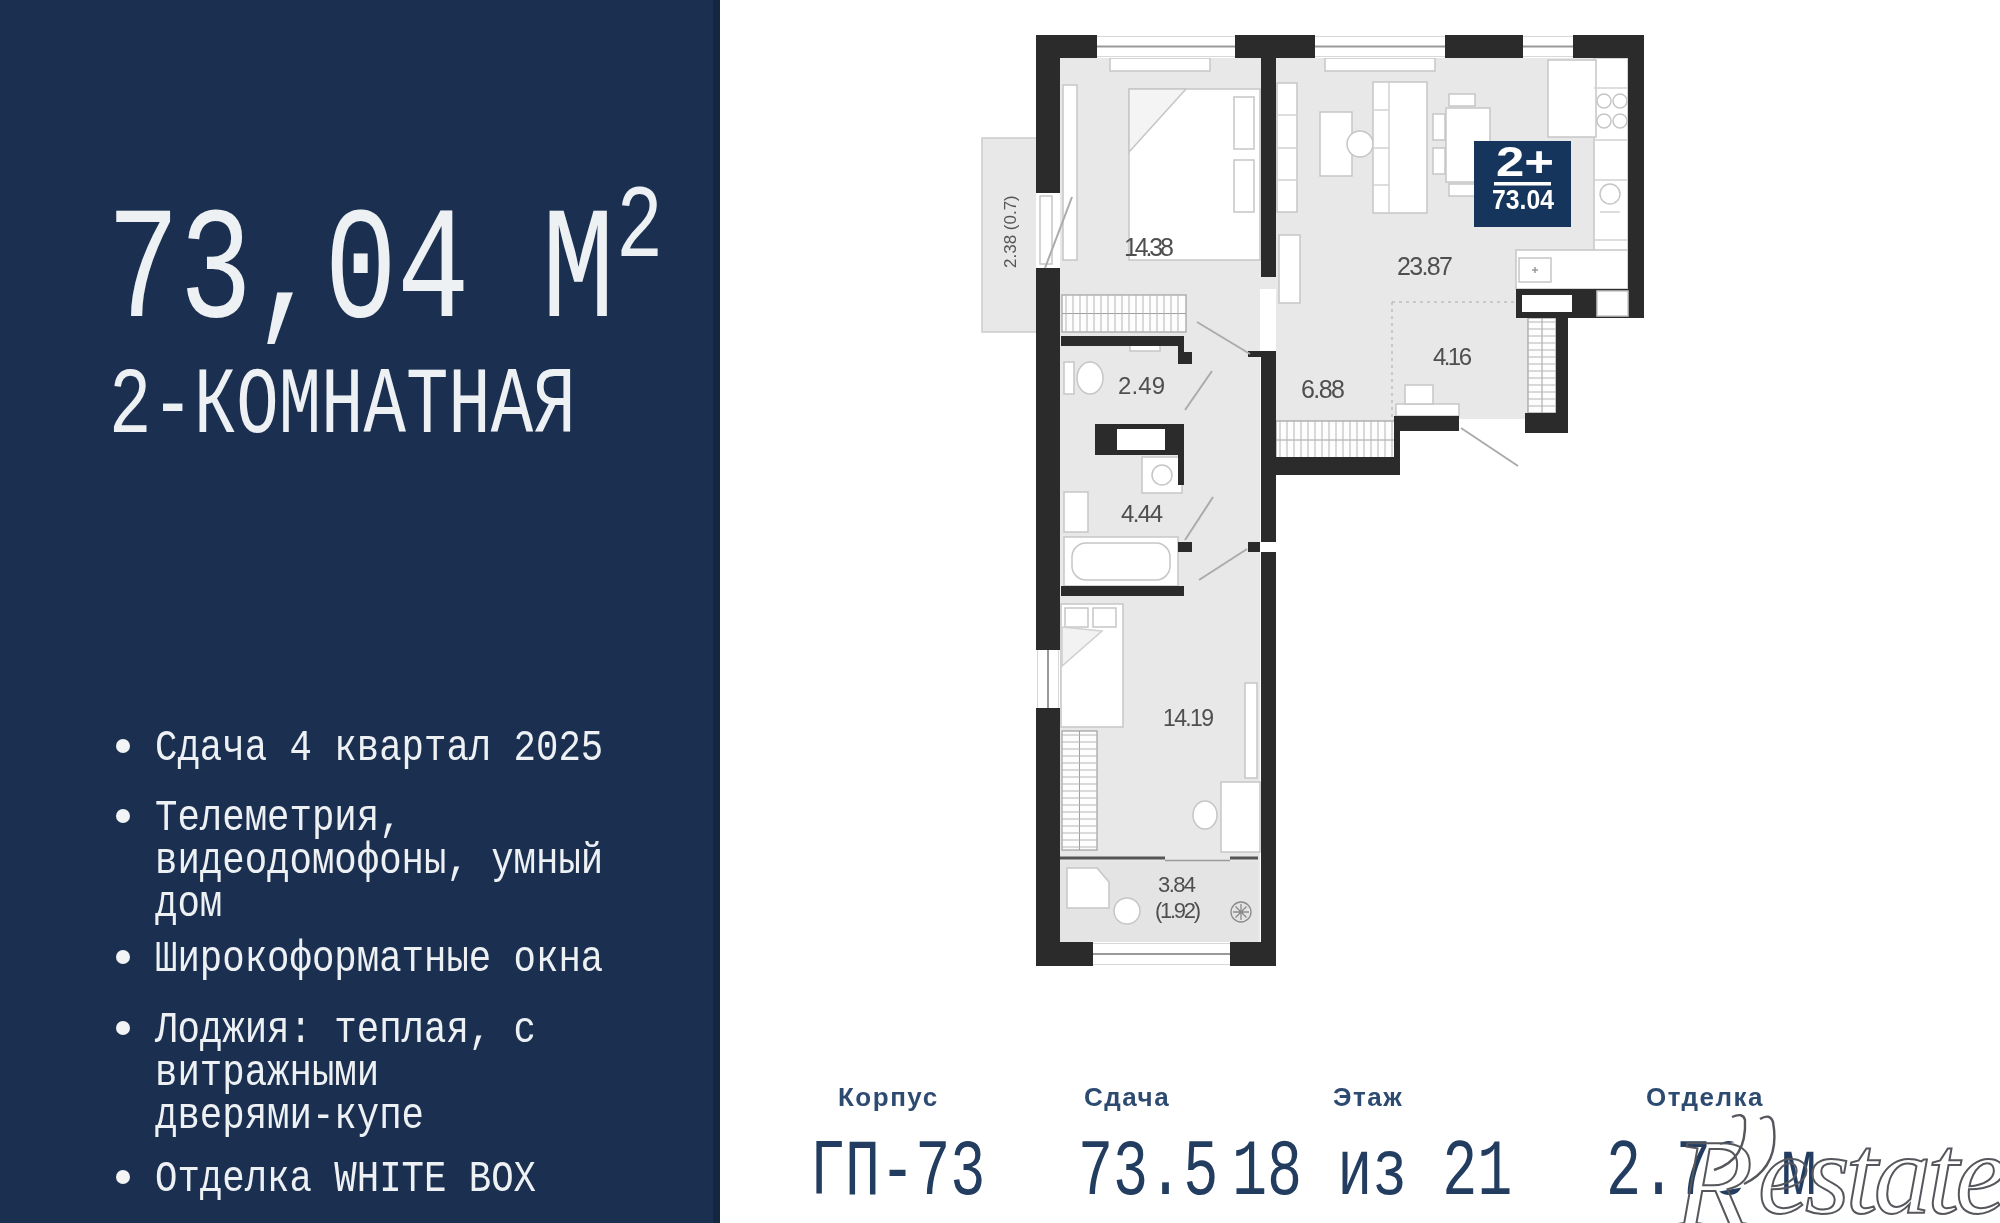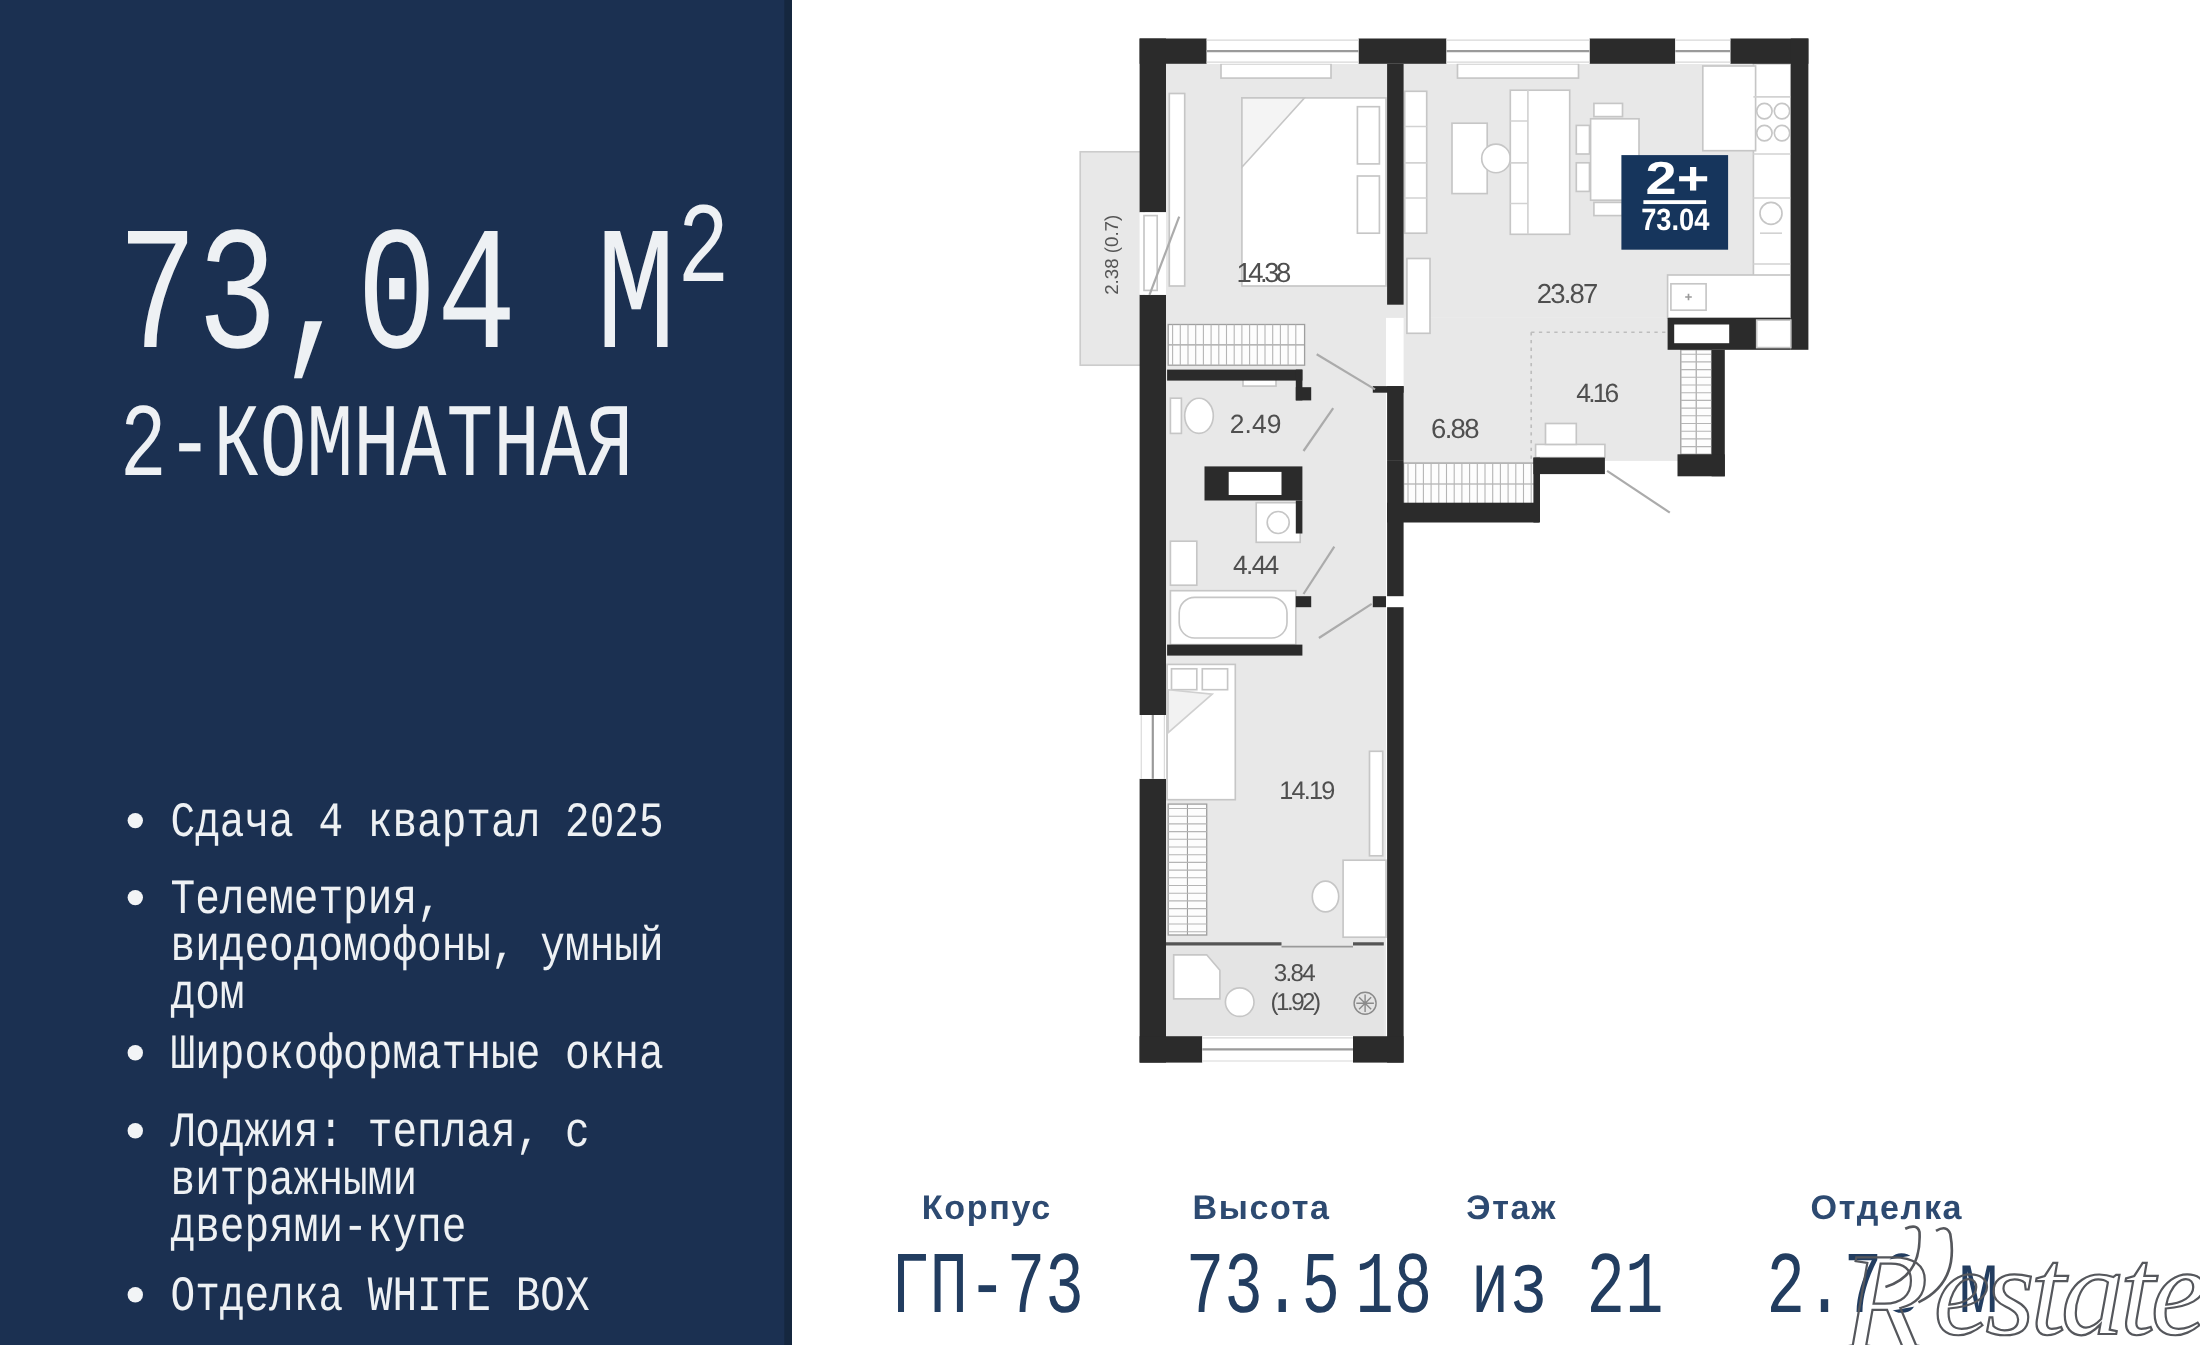--- a/index.html
+++ b/index.html
@@ -4,21 +4,21 @@
 <style>
 html,body{margin:0;padding:0;}
 body{width:2000px;height:1223px;background:#ffffff;position:relative;overflow:hidden;
      font-family:"Liberation Sans",sans-serif;}
 .sidebar{position:absolute;left:0;top:0;width:720px;height:1223px;background:#1b3051;}
 .sidebaredge{position:absolute;left:713px;top:0;width:7px;height:1223px;background:#15273f;}
 .mono{font-family:"Liberation Mono",monospace;}
 .white{color:#eef1f4;}
 .sqx{transform-origin:left top;white-space:nowrap;position:absolute;}
 .dot{position:absolute;background:#f2f4f6;border-radius:50%;}
-.blabel{position:absolute;color:#2d4a71;font-weight:bold;font-size:31px;line-height:31px;white-space:nowrap;letter-spacing:1.5px;}
+.blabel{position:absolute;color:#2d4a71;font-weight:bold;font-size:26px;line-height:31px;white-space:nowrap;letter-spacing:1.5px;}
 .bval{position:absolute;color:#223d60;font-size:80px;line-height:80px;white-space:nowrap;
       font-family:"Liberation Mono",monospace;transform:scaleX(0.73);transform-origin:left top;}
 </style>
 </head>
 <body>
 <div class="sidebar"></div>
 <div class="sidebaredge"></div>
 
 <div class="sqx mono white" style="left:107px;top:194px;font-size:160px;line-height:160px;transform:scaleX(0.755);">73,04 М<span style="font-size:104px;position:relative;top:-60px;left:2px;">2</span></div>
 <div class="sqx mono white" style="left:109px;top:360px;font-size:95px;line-height:95px;transform:scaleX(0.744);">2-КОМНАТНАЯ</div>
@@ -32,21 +32,21 @@
 <div class="dot" style="left:116px;top:950px;width:14px;height:14px;"></div>
 <div class="sqx mono white" style="left:155px;top:938px;font-size:45px;line-height:43px;transform:scaleX(0.83);">Широкоформатные окна</div>
 
 <div class="dot" style="left:116px;top:1021px;width:14px;height:14px;"></div>
 <div class="sqx mono white" style="left:155px;top:1009px;font-size:45px;line-height:43px;transform:scaleX(0.83);">Лоджия: теплая, с<br>витражными<br>дверями-купе</div>
 
 <div class="dot" style="left:116px;top:1170px;width:14px;height:14px;"></div>
 <div class="sqx mono white" style="left:155px;top:1158px;font-size:45px;line-height:43px;transform:scaleX(0.83);">Отделка WHITE BOX</div>
 
 <div class="blabel" style="left:838px;top:1082px;">Корпус</div>
-<div class="blabel" style="left:1084px;top:1082px;">Высота</div>
+<div class="blabel" style="left:1084px;top:1082px;">Сдача</div>
 <div class="blabel" style="left:1333px;top:1082px;">Этаж</div>
 <div class="blabel" style="left:1646px;top:1082px;">Отделка</div>
 <div class="bval" style="left:810px;top:1133px;">ГП-73</div>
 <div class="bval" style="left:1078px;top:1133px;">73.5</div>
 <div class="bval" style="left:1232px;top:1133px;">18 из 21</div>
 <div class="bval" style="left:1606px;top:1133px;">2.73 м</div>
 
 <svg style="position:absolute;left:1600px;top:1050px;" width="400" height="173" viewBox="1600 1050 400 173">
 <rect x="1712" y="1142" width="50" height="46" transform="rotate(-10 1737 1165)" fill="#ffffff"></rect>
 <text x="1674" y="1228" font-family="Liberation Serif" font-style="italic" font-size="130" fill="none" stroke="#55575c" stroke-width="2">R</text>

